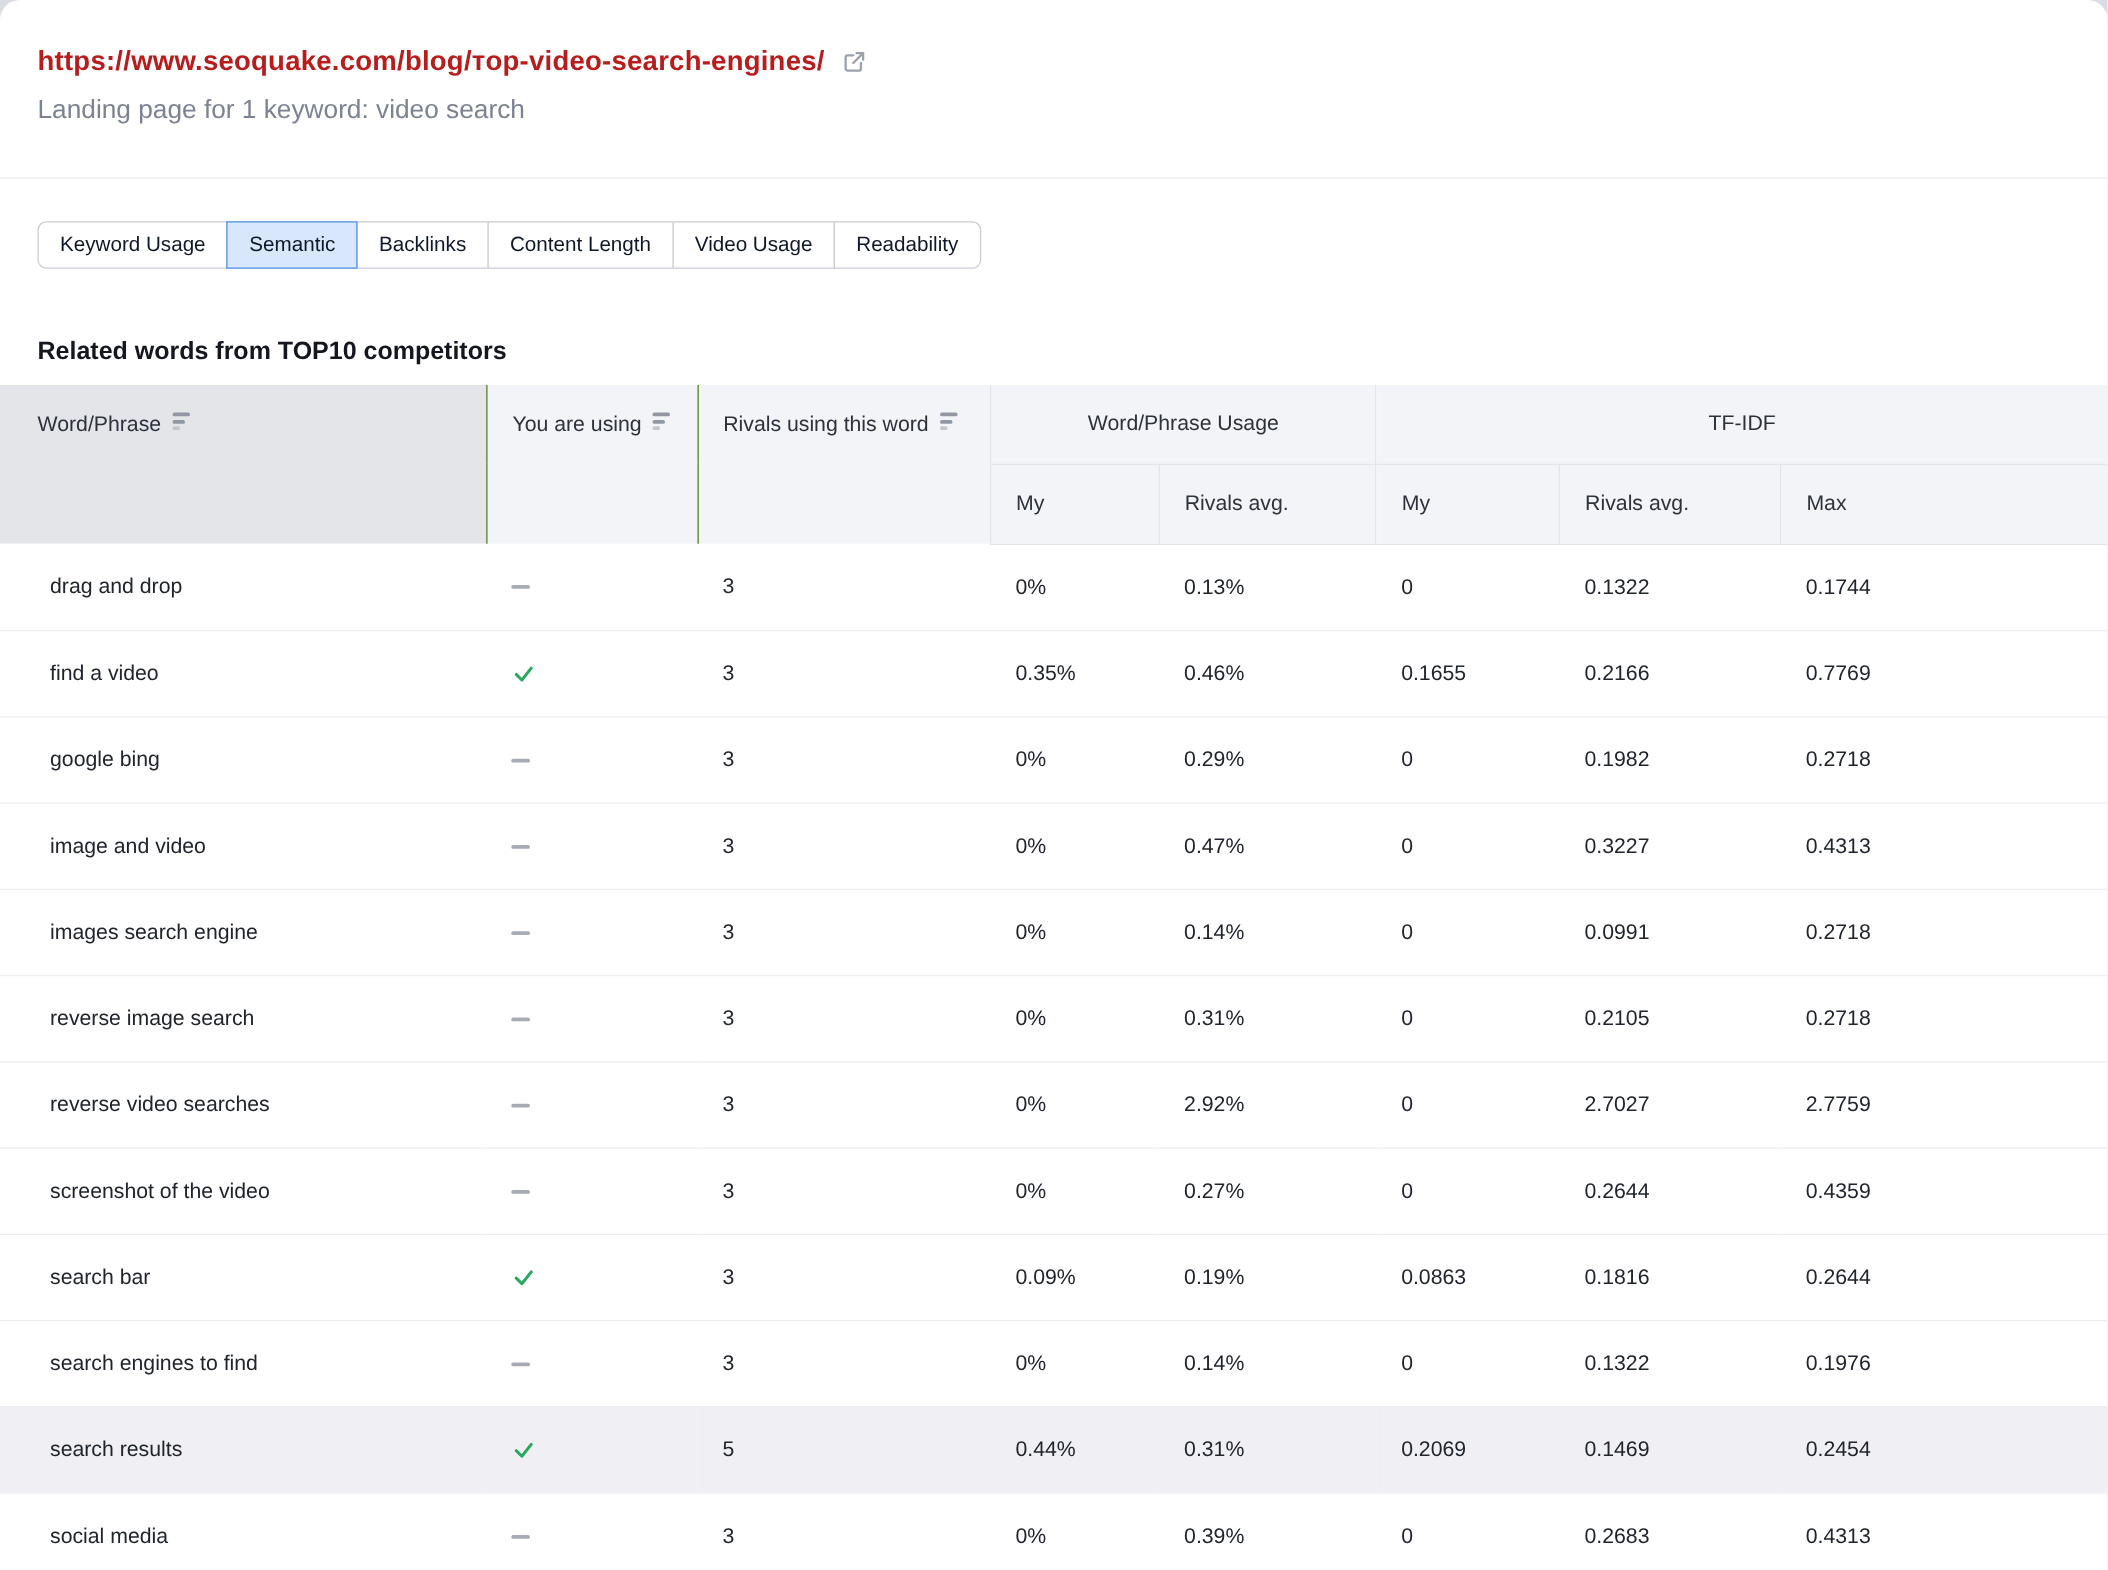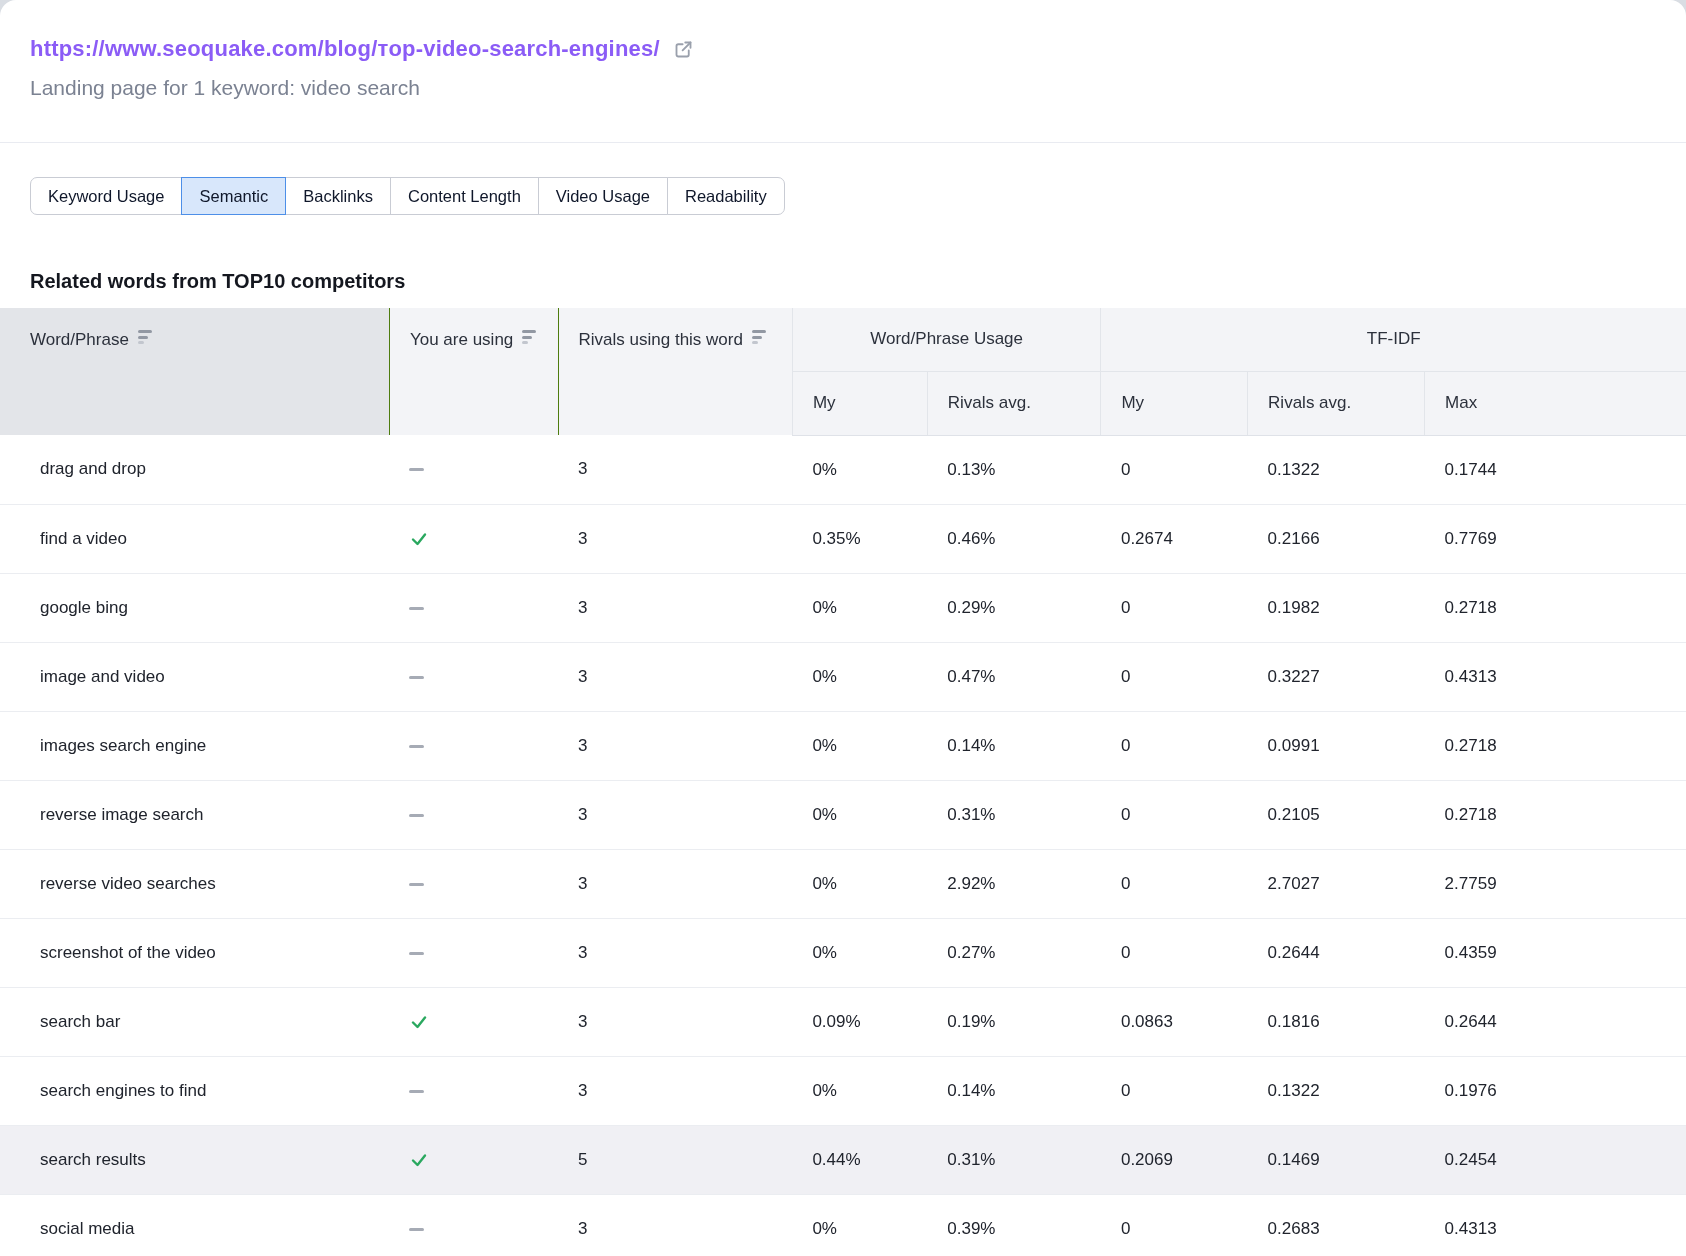--- a/index.html
+++ b/index.html
@@ -14,21 +14,21 @@
     width: 100%; height: 100%;
     background: #ffffff;
     border-radius: 16px 16px 0 0;
     overflow: hidden;
   }
   
   .header-block { padding: 36px 30px 0 30px; }
   .url-row { display: flex; align-items: center; gap: 13px; }
   .url-title {
     margin: 0; font-size: 22px; font-weight: 700;
-    color: #8b5cf6; letter-spacing: .2px; line-height: 26px; text-align: center;
+    color: #b91c1c; letter-spacing: .2px; line-height: 26px; text-align: center;
   }
   .ext-icon { display: inline-flex; color: #9aa0ac; cursor: pointer; }
   .subtitle { margin-top: 16px; font-size: 21px; color: #7b8292; line-height: 20px; }
   .divider { height: 1px; background: #e9ebf1; margin-top: 44px; }
 
   
   .tab-bar { display: inline-flex; margin: 34px 0 0 30px; }
   .tab {
     height: 38px; padding: 0 17px;
     background: #fff; border: 1px solid #c9ccd4;
@@ -188,21 +188,21 @@
       <span class="check-icon" style="display: inline-flex;">
         <svg width="20" height="20" viewBox="0 0 20 20">
           <polyline points="4,10.5 8.5,15 16,5.5" fill="none" stroke="#2aa85f" stroke-width="2.4" stroke-linecap="round" stroke-linejoin="round"></polyline>
         </svg>
       </span>
       
     </td>
     <td>3</td>
     <td>0.35%</td>
     <td>0.46%</td>
-    <td>0.2674</td>
+    <td>0.1655</td>
     <td>0.2166</td>
     <td>0.7769</td>
   </tr>
           <tr>
     <td class="c-word">google bing</td>
     <td>
       
       <span class="dash-icon" style="display: inline-block;"></span>
     </td>
     <td>3</td>

